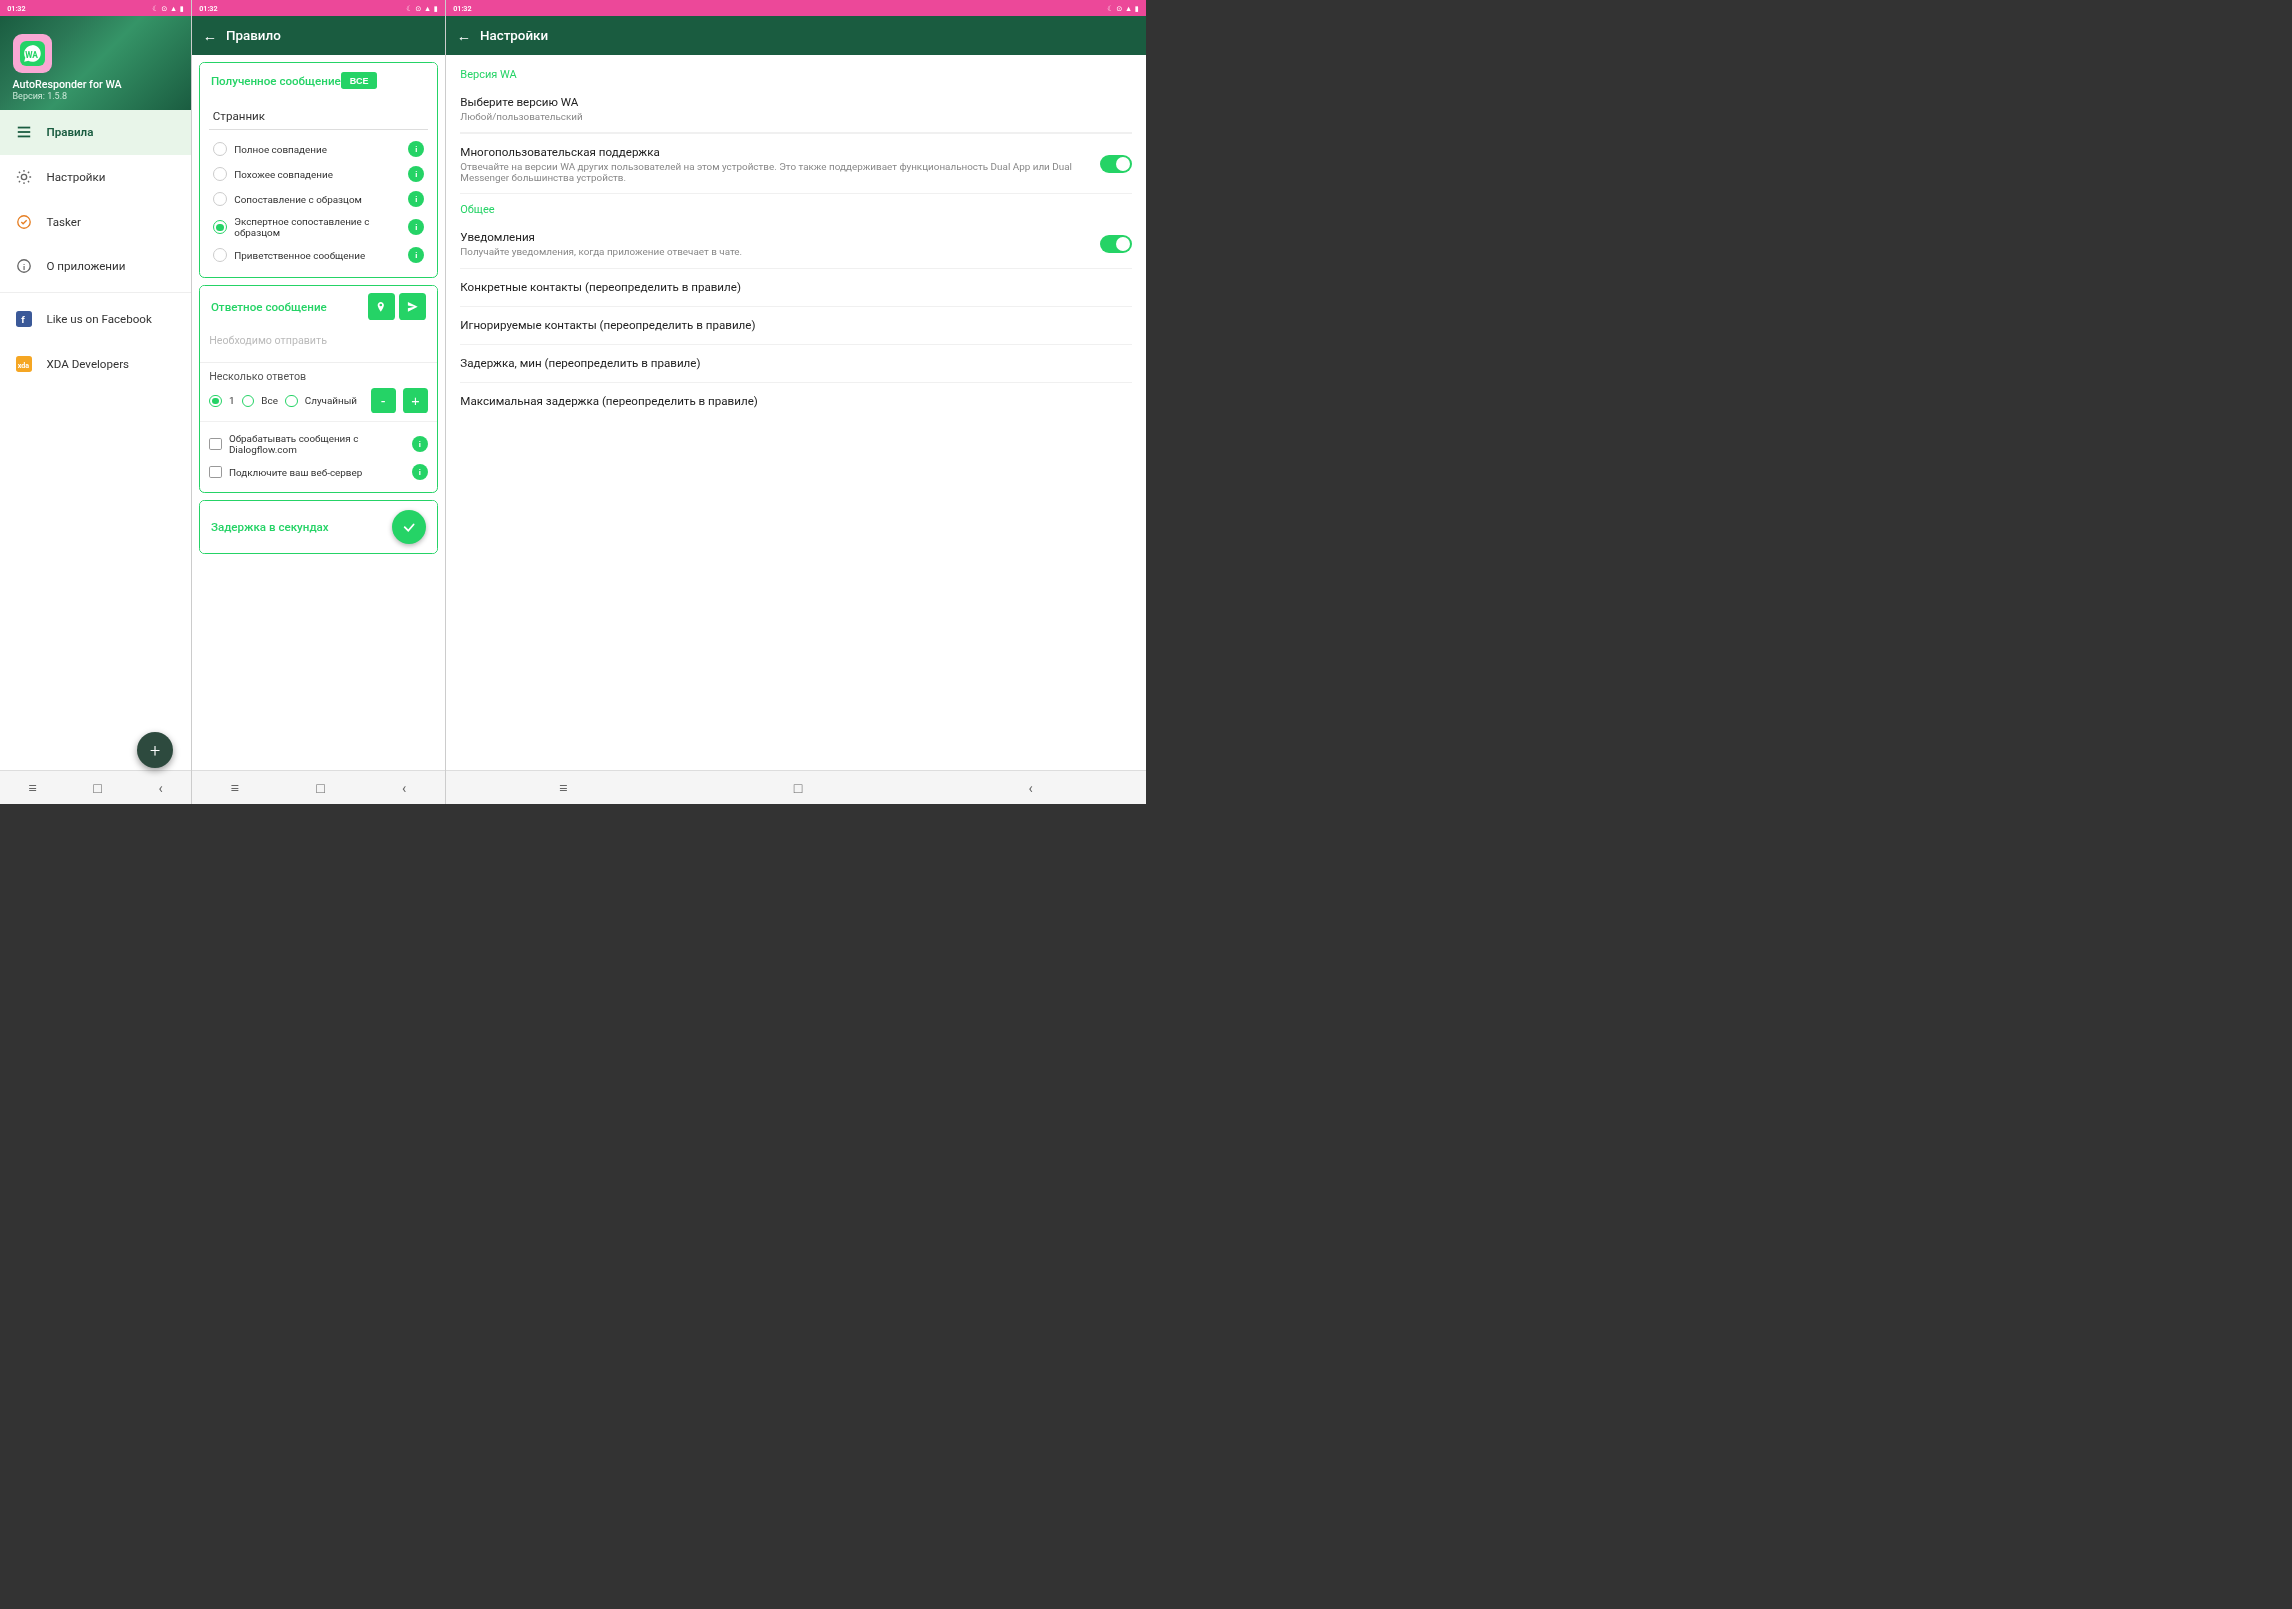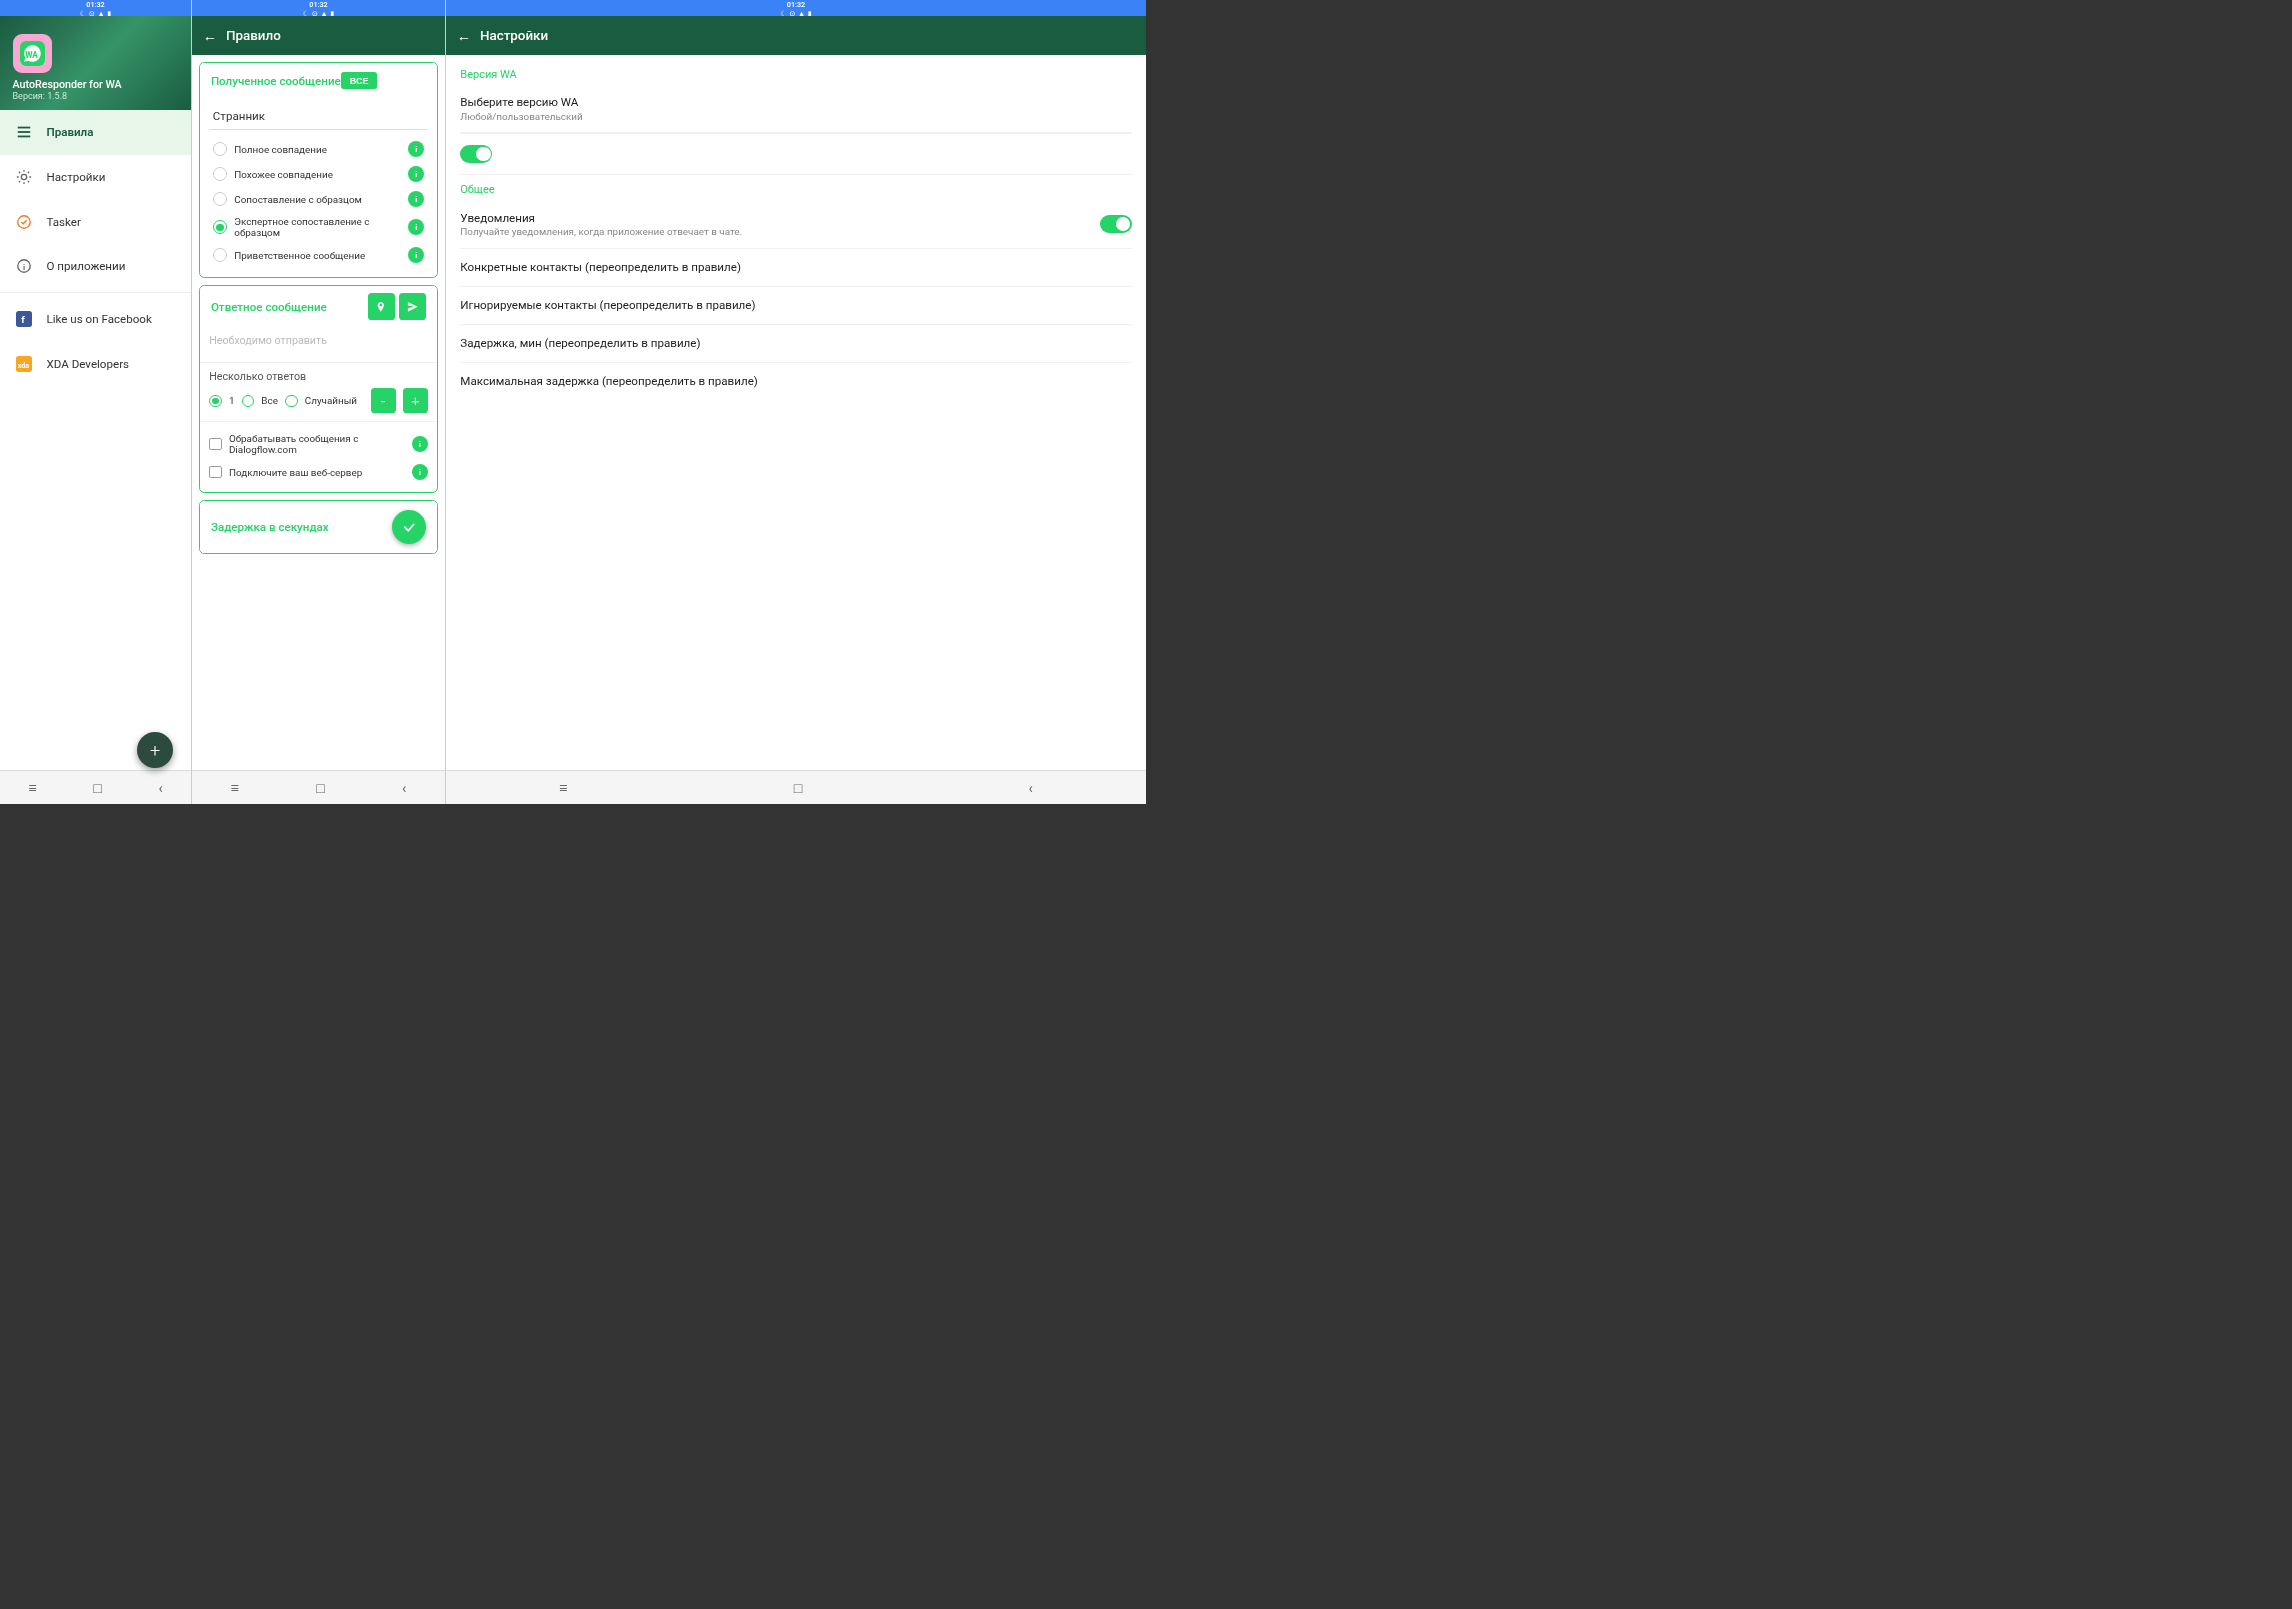--- a/index.html
+++ b/index.html
@@ -182,26 +182,25 @@
     }
 
     .app-bar-icon {
       font-size: 14.3px;
       color: #fff;
       cursor: pointer;
     }
 
     .status-bar-app {
       height: 16px;
-      background: #3b82f6;
+      background: #ec4899;
       display: flex;
       align-items: center;
       padding: 0 7.2px;
       justify-content: space-between;
-      flex-direction: column;
     }
 
     .status-bar-app .status-time {
       font-size: 7.2px;
     }
 
     .status-icons {
       display: flex;
       gap: 2.7px;
       font-size: 7.2px;
@@ -766,20 +765,24 @@
 
     <div class="settings-item">
       <div class="settings-item-title">Выберите версию WA</div>
       <div class="settings-item-subtitle">Любой/пользовательский</div>
     </div>
     <div class="settings-divider"></div>
 
     <div class="settings-divider"></div>
 
     <div class="settings-item-row">
+      <div class="settings-item-text">
+        <div class="settings-item-title">Многопользовательская поддержка</div>
+        <div class="settings-item-subtitle">Отвечайте на версии WA других пользователей на этом устройстве. Это также поддерживает функциональность Dual App или Dual Messenger большинства устройств.</div>
+      </div>
       <div class="toggle-on"></div>
     </div>
     <div class="settings-divider"></div>
 
     <div class="settings-section-title">Общее</div>
 
     <div class="settings-item-row">
       <div class="settings-item-text">
         <div class="settings-item-title">Уведомления</div>
         <div class="settings-item-subtitle">Получайте уведомления, когда приложение отвечает в чате.</div>

